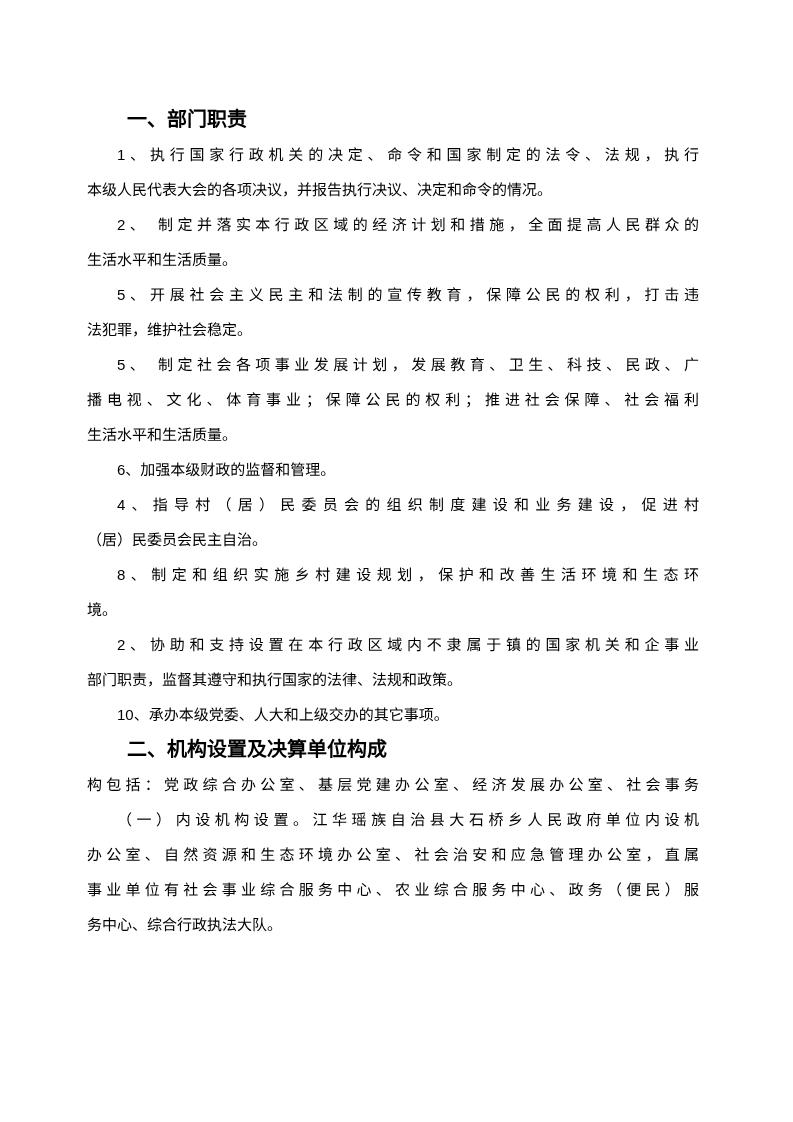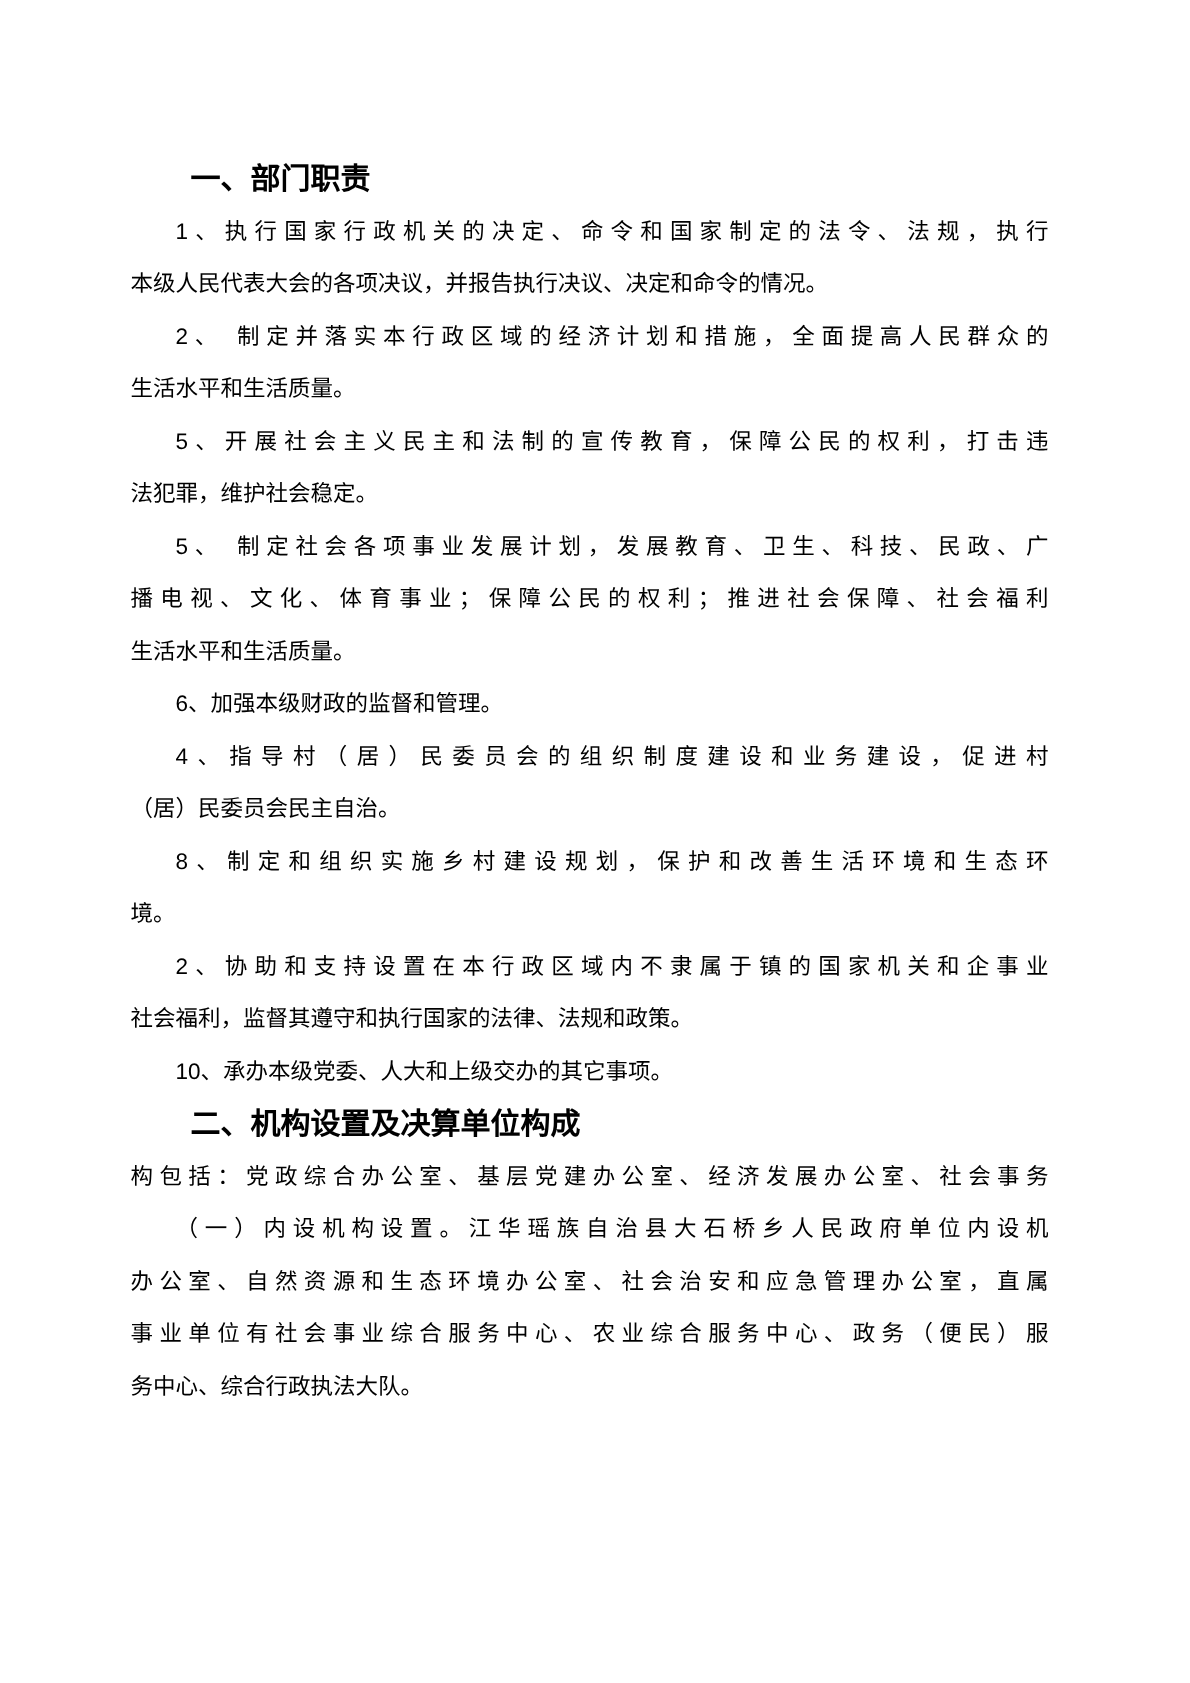--- a/index.html
+++ b/index.html
@@ -88,21 +88,21 @@
       <div class="line">（居）民委员会民主自治。</div>
     </div>
 
     <div class="para">
       <div class="line indent fill">8、制定和组织实施乡村建设规划，保护和改善生活环境和生态环</div>
       <div class="line">境。</div>
     </div>
 
     <div class="para">
       <div class="line indent fill">2、协助和支持设置在本行政区域内不隶属于镇的国家机关和企事业</div>
-      <div class="line">社会福利，监督其遵守和执行国家的法律、法规和政策。</div>
+      <div class="line">部门职责，监督其遵守和执行国家的法律、法规和政策。</div>
     </div>
 
     <div class="para">
       <div class="line indent">10、承办本级党委、人大和上级交办的其它事项。</div>
     </div>
 
     <div class="para">
       <div class="line heading">二、机构设置及决算单位构成</div>
     </div>
 

